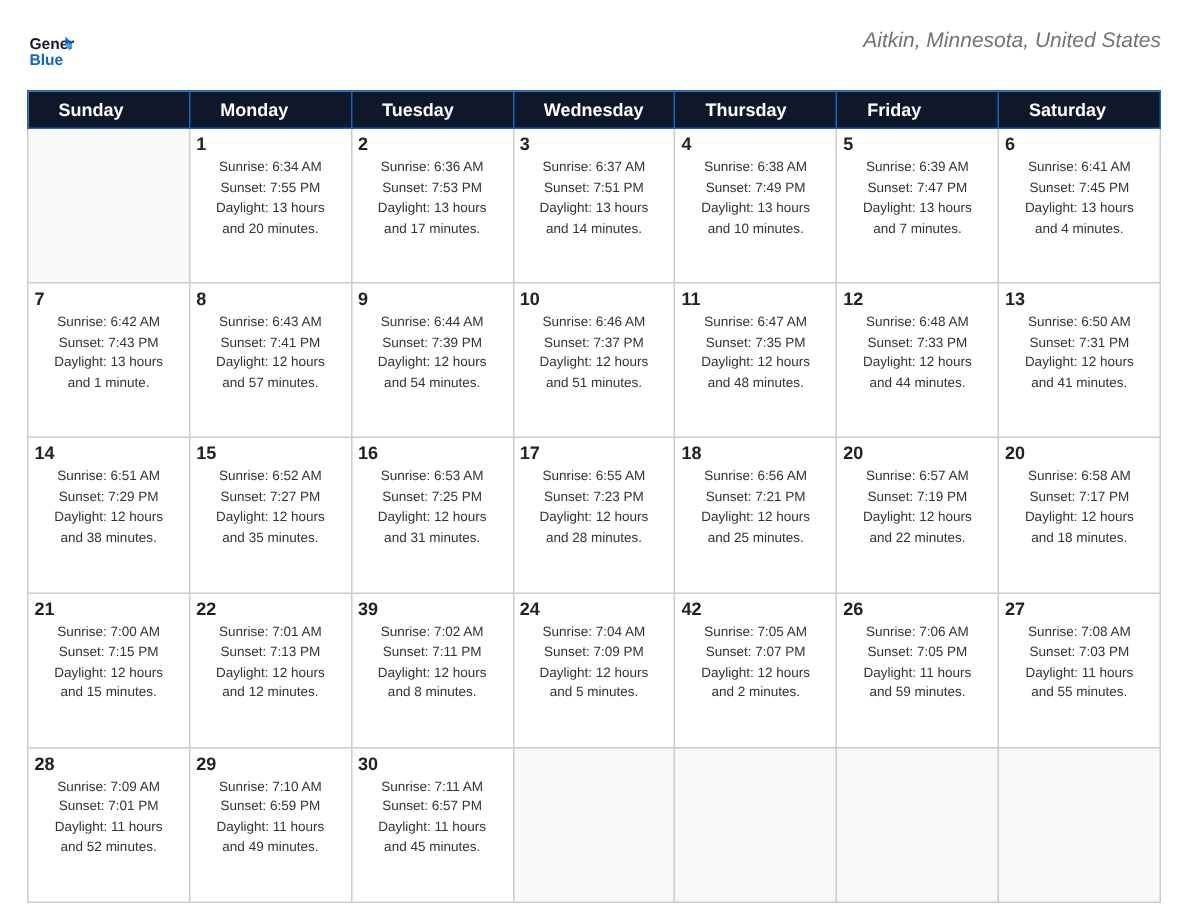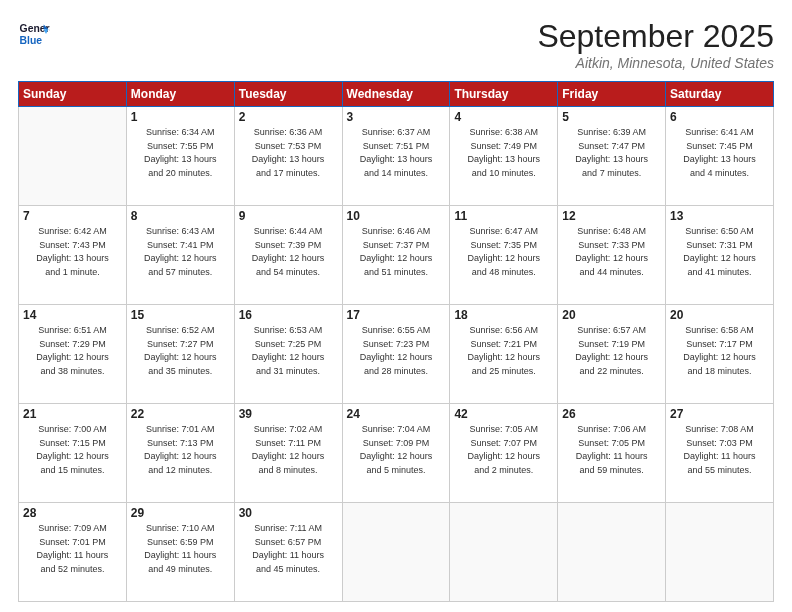--- a/index.html
+++ b/index.html
@@ -46,25 +46,25 @@
       font-style: italic;
     }
     .calendar {
       flex: 1;
       border: 1px solid #ccc;
       border-collapse: collapse;
       width: 100%;
       table-layout: fixed;
     }
     .calendar th {
-      background: #b91c1c;
+      background: #0f172a;
       color: #fff;
       font-size: 12px;
       font-weight: bold;
-      padding: 5px 4px;
+      padding: 5px 20px;
       text-align: left;
       border: 1px solid #1565c0;
     }
     .calendar td {
       border: 1px solid #ccc;
       vertical-align: top;
       padding: 3px 4px;
       font-size: 9.5px;
       color: #222;
       height: 88px;
@@ -96,21 +96,20 @@
   <div class="header">
     <div class="logo">
       <svg class="logo-icon" viewBox="0 0 40 40">
         <text x="2" y="18" font-size="13" font-weight="bold" fill="#1a1a2e" font-family="Arial">General</text>
         <text x="2" y="32" font-size="13" font-weight="bold" fill="#1565c0" font-family="Arial">Blue</text>
         <polygon points="32,8 38,14 32,14" fill="#1565c0"></polygon>
         <polygon points="32,14 38,14 35,20" fill="#42a5f5"></polygon>
       </svg>
     </div>
     <div class="title-block">
-      <div class="main-title">September 2025</div>
       <div class="subtitle">Aitkin, Minnesota, United States</div>
     </div>
   </div>
 
   <table class="calendar">
     <thead>
       <tr>
         <th>Sunday</th>
         <th>Monday</th>
         <th>Tuesday</th>

